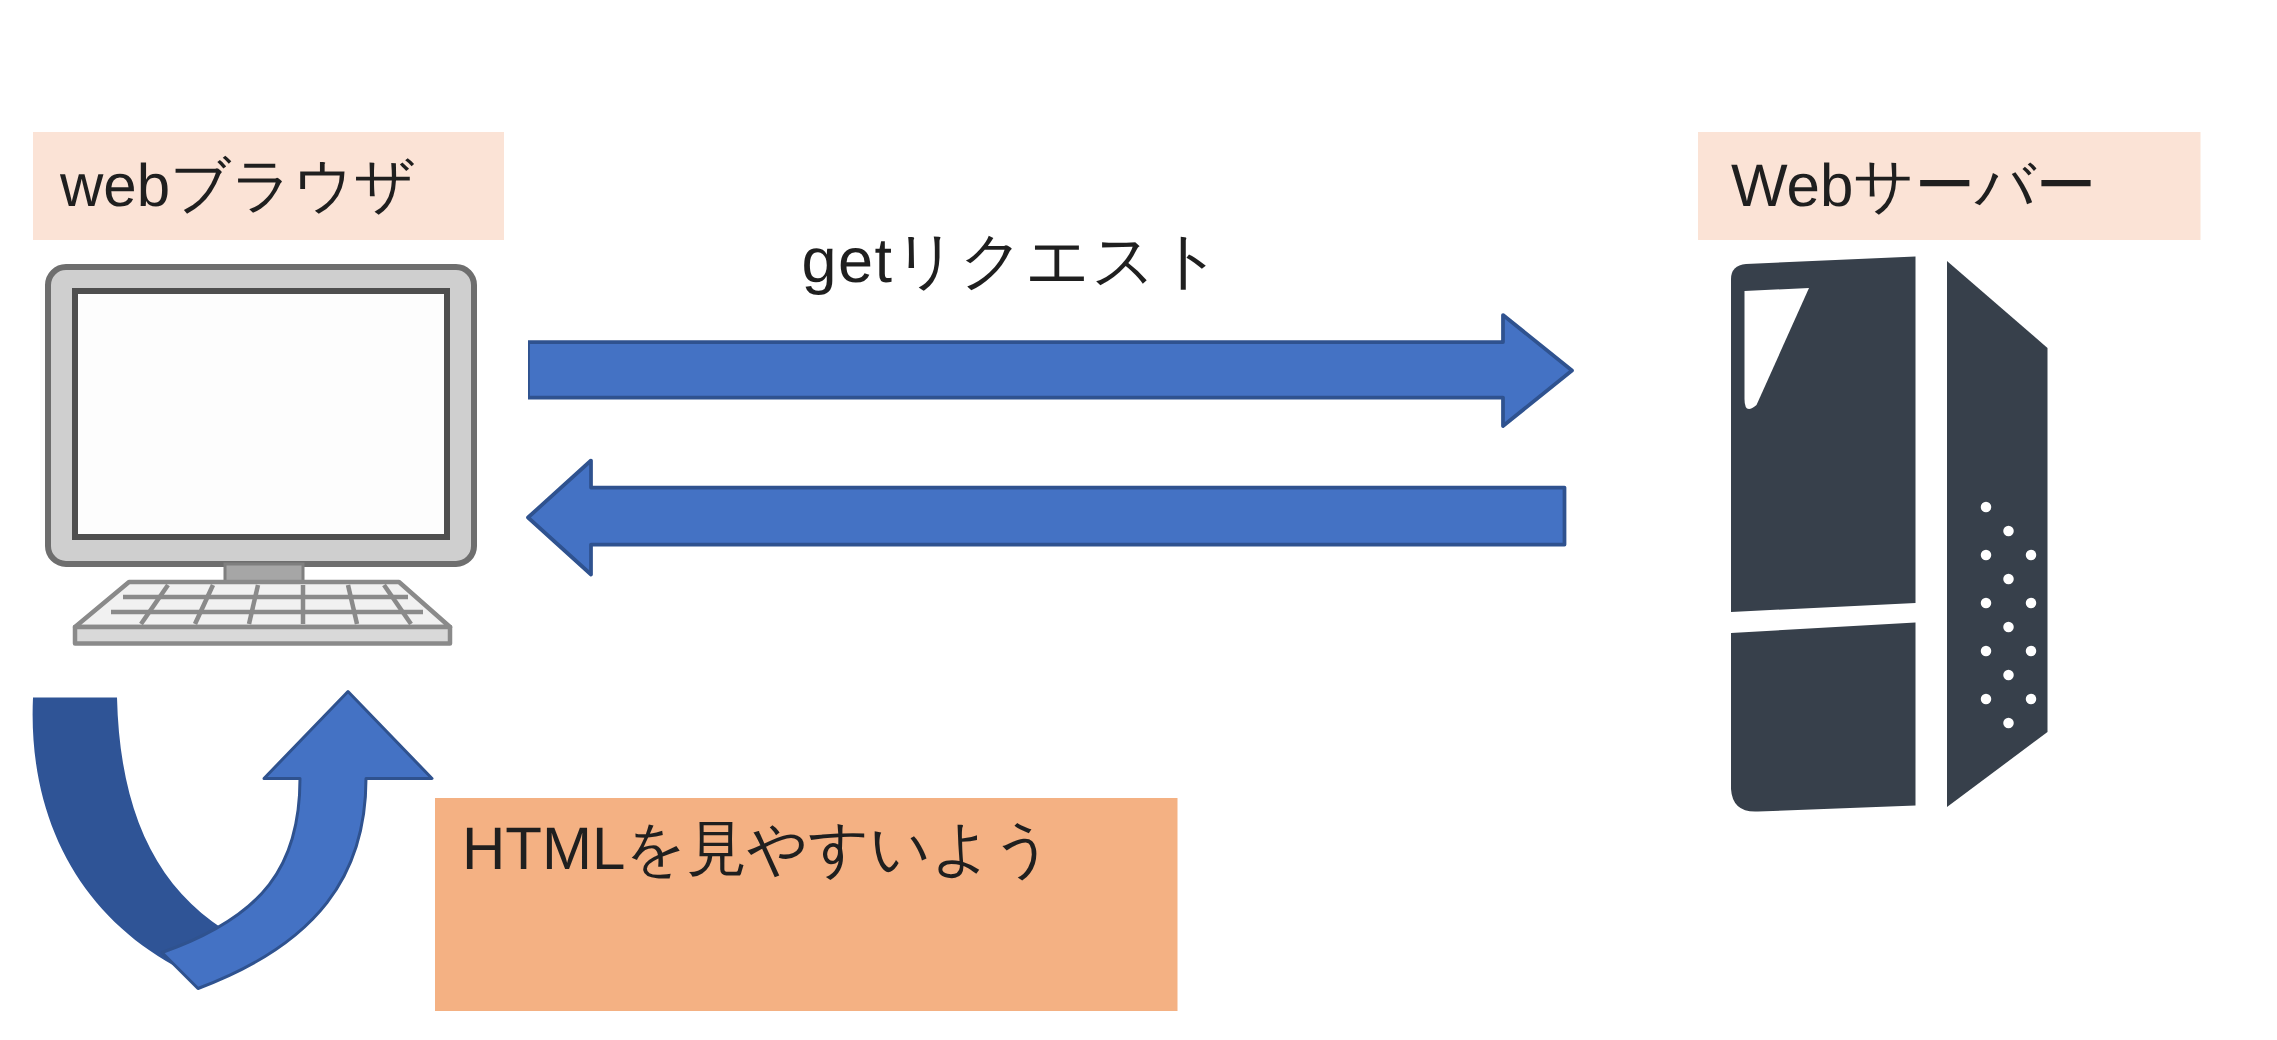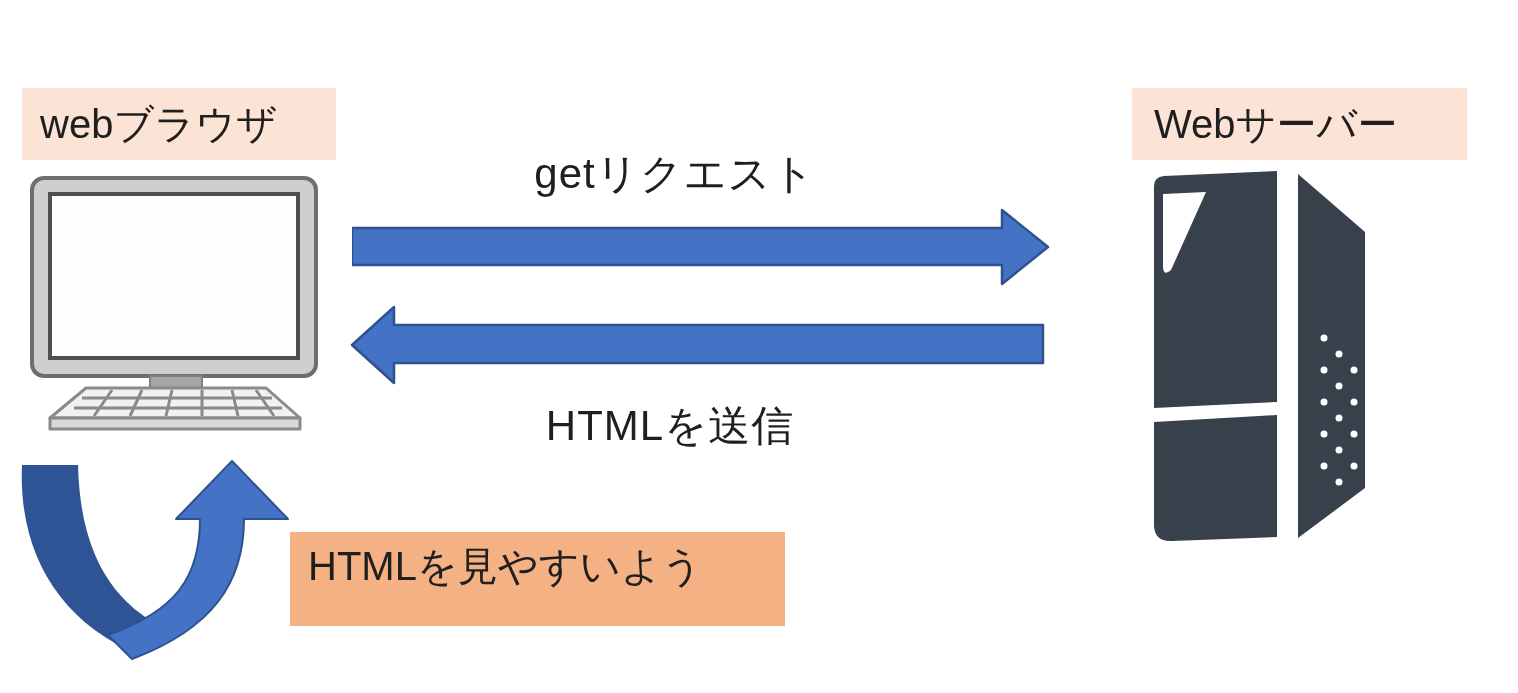--- a/index.html
+++ b/index.html
@@ -26,21 +26,21 @@
     position:absolute;
     font-size:42px;
     letter-spacing:1px;
     text-align:center;
     white-space:nowrap;
   }
   .caption.request{left:450px;top:122px;width:450px;margin-top:24px;}
   .caption.response{left:420px;top:398px;width:500px;}
   .note{
     position:absolute;
-    left:290px;top:532px;width:495px;height:94px;
+    left:290px;top:532px;width:495px;height:142px;
     background:var(--note-bg,#f4b183);
     box-sizing:border-box;
     padding:7px 0 0 18px;
     font-size:40px;
     line-height:55px;
     white-space:nowrap;
   }
   
   .arrow-shape{fill:var(--arrow-fill,#4472c4);stroke:var(--arrow-border,#2f528f);stroke-width:2.5;stroke-linejoin:round;}
   .curve-dark{fill:var(--curved-dark,#2f5496);}
@@ -52,21 +52,20 @@
 <body>
 
 <div class="canvas">
 
   <div class="tag browser">webブラウザ</div>
 
   <div class="tag server">Webサーバー</div>
 
   <div class="caption request">getリクエスト</div>
 
-  <div class="caption response">HTMLを送信</div>
 
   <svg class="abs" style="left:24px;top:170px;" width="300" height="262" viewBox="0 0 300 262">
     <g>
       <rect x="8" y="8" width="284" height="198" rx="12" fill="#cfcfcf" stroke="#6e6e6e" stroke-width="4"></rect>
       <rect x="26" y="24" width="248" height="164" fill="#fdfdfd" stroke="#4f4f4f" stroke-width="4"></rect>
       <rect x="126" y="206" width="52" height="16" fill="#a6a6a6" stroke="#7f7f7f" stroke-width="2"></rect>
     </g>
     <g>
       <polygon points="62,218 242,218 276,248 26,248" fill="#f1f1f1" stroke="#8a8a8a" stroke-width="3" stroke-linejoin="round"></polygon>
       <polygon points="26,248 276,248 276,259 26,259" fill="#d9d9d9" stroke="#8a8a8a" stroke-width="3" stroke-linejoin="round"></polygon>

